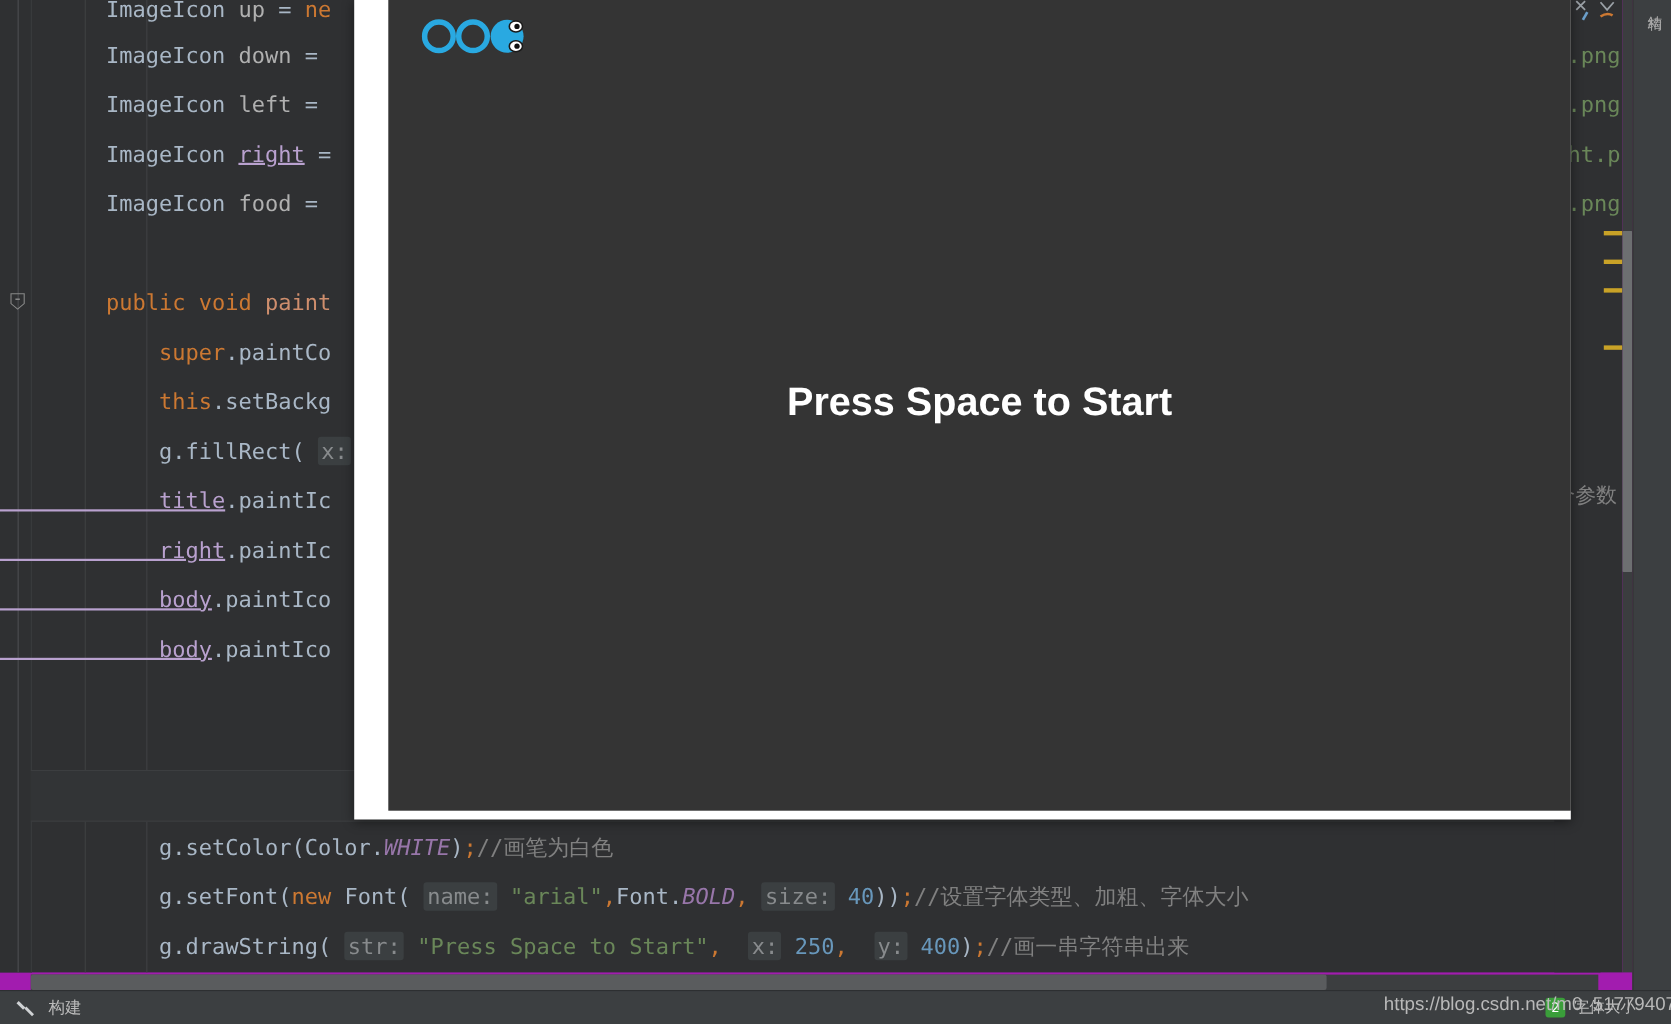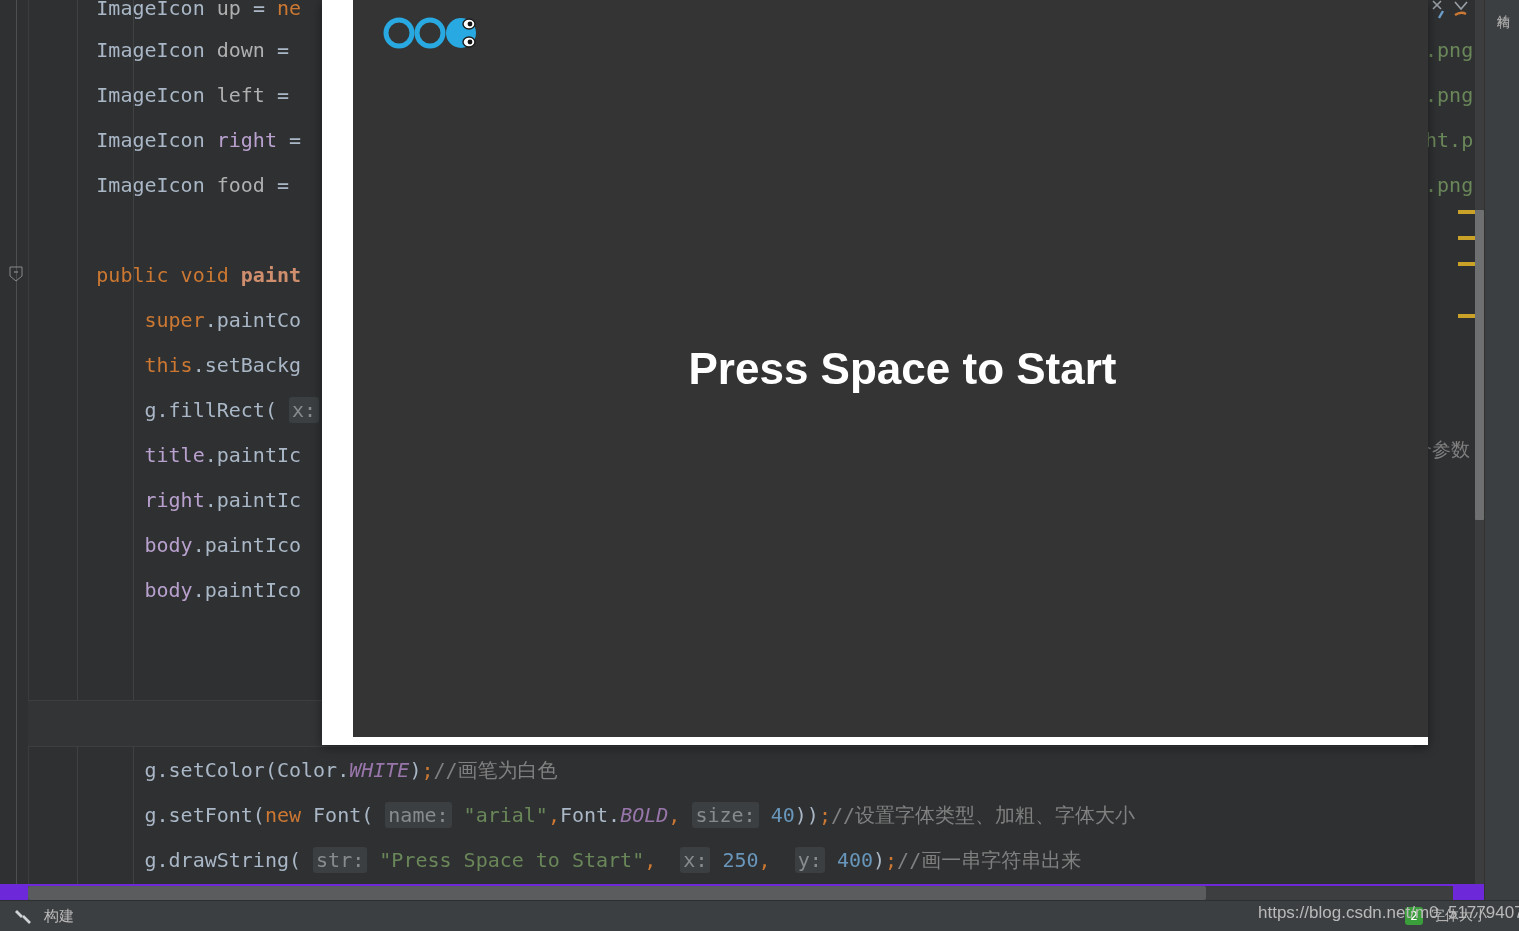--- a/index.html
+++ b/index.html
@@ -6,21 +6,21 @@
     margin: 0; padding: 0;
     background: #2b2b2b;
     width: 1519px; height: 931px;
     overflow: hidden;
     font-family: "DejaVu Sans Mono", monospace;
   }
   #root {
     position: relative;
     width: 1519px;
     height: 931px;
-    background: #6d28d9;
+    background: #a21caf;
     overflow: hidden;
   }
 
   
   .editor {
     position: absolute;
     left: 0; top: 0;
     width: 1455px; height: 884px;
     background: #2f3032;
   }
@@ -68,30 +68,30 @@
     position: absolute;
     left: 28px; right: 0;
     height: 45px;
     background: #323436;
     border-top: 1px solid #3c3e40;
     border-bottom: 1px solid #3c3e40;
   }
 
   
   .t-kw      { color: #cc7832; }
-  .t-kw2     { color: #cf8e6d; font-weight: bold; }
+  .t-kw2     { color: #cf8e6d; }
   .t-type    { color: #a9b7c6; }
   .t-plain   { color: #a9b7c6; }
   .t-fieldg  { color: #b0b0b0; }
   .t-static  { color: #9876aa; font-style: italic; }
   .t-str     { color: #6a8759; }
   .t-num     { color: #6897bb; text-align: center; }
   .t-cmt     { color: #808080; }
   .t-semi    { color: #cc7832; }
-  .t-purple  { color: #b9a1cf; }
+  .t-purple  { color: #b9a1cf; text-decoration: underline; }
   .t-hintbg  {
     background: #3b3f41;
     color: #888b8d;
     border-radius: 3px;
     padding: 1px 3px;
   }
 
   
   .right-strip {
     position: absolute;
@@ -233,26 +233,26 @@
     background: #343434;
     overflow: hidden;
   }
   .snake {
     position: absolute;
     left: 30px; top: 12px;
     width: 100px; height: 42px;
   }
   .press-text {
     position: absolute;
-    left: 12px; top: 344px;
+    left: 0; top: 344px;
     width: 1075px;
     text-align: center;
     font-family: "Liberation Sans", sans-serif;
     font-weight: bold;
-    font-size: 44px;
+    font-size: 36px;
     color: #ffffff;
     letter-spacing: 0px;
   }
 </style>
 </head>
 <body>
 
 <div id="root">
 
   <div class="editor">

